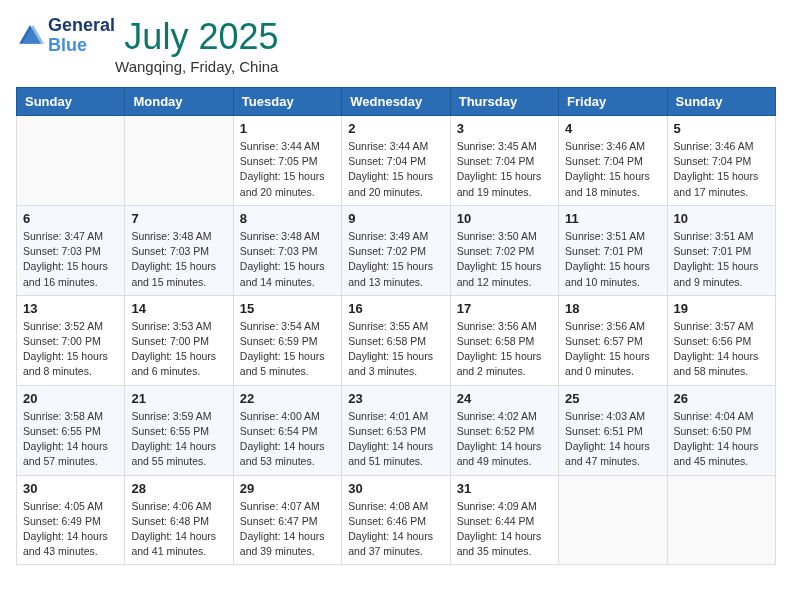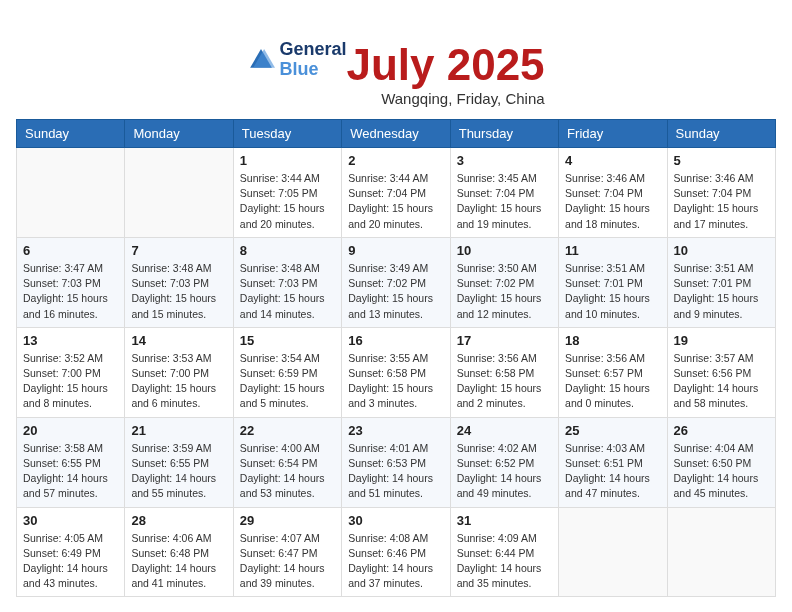--- a/index.html
+++ b/index.html
@@ -5,62 +5,61 @@
     * { box-sizing: border-box; margin: 0; padding: 0; }
     body {
       font-family: Arial, sans-serif;
       background: #fff;
       width: 792px;
       min-height: 612px;
       padding: 16px;
     }
     .header {
       display: flex;
-      justify-content: center;
+      justify-content: flex-start;
       align-items: flex-start;
       margin-bottom: 12px;
-      margin-top: 24px;
     }
     .logo {
       display: flex;
       align-items: center;
       gap: 4px;
     }
     .logo-text {
       font-size: 18px;
       font-weight: bold;
       color: #1a3a6b;
       line-height: 1.1;
     }
     .logo-icon {
       width: 28px;
       height: 28px;
     }
     .title-block {
       text-align: right;
     }
     .month-title {
-      font-size: 44px;
-      font-weight: bold;
-      color: #b91c1c;
+      font-size: 36px;
+      font-weight: normal;
+      color: #0f766e;
     }
     .location {
       font-size: 15px;
       color: #333;
     }
     .calendar {
       width: 100%;
       border-collapse: collapse;
       border: 1px solid #ccc;
     }
     .calendar th {
       background-color: #2a6db5;
       color: #fff;
       font-size: 13px;
-      font-weight: normal;
+      font-weight: bold;
       padding: 6px 8px;
       text-align: left;
       border: 1px solid #1a5a9a;
     }
     .calendar td {
       vertical-align: top;
       padding: 5px 6px;
       border: 1px solid #ddd;
       font-size: 10.5px;
       color: #333;

